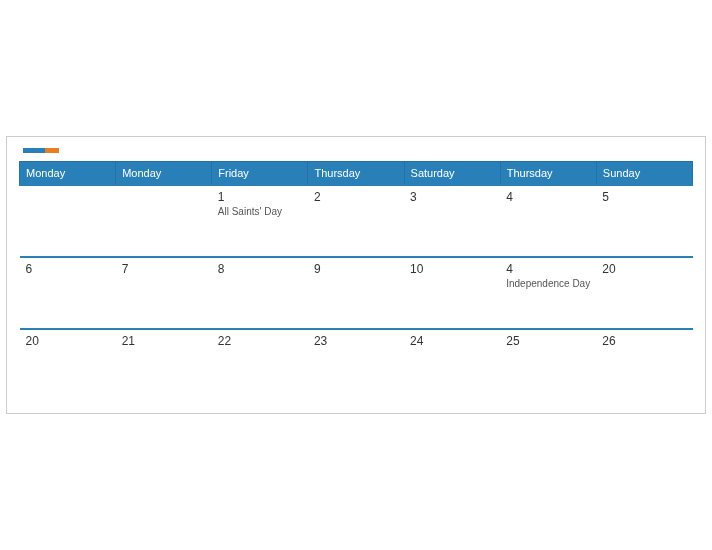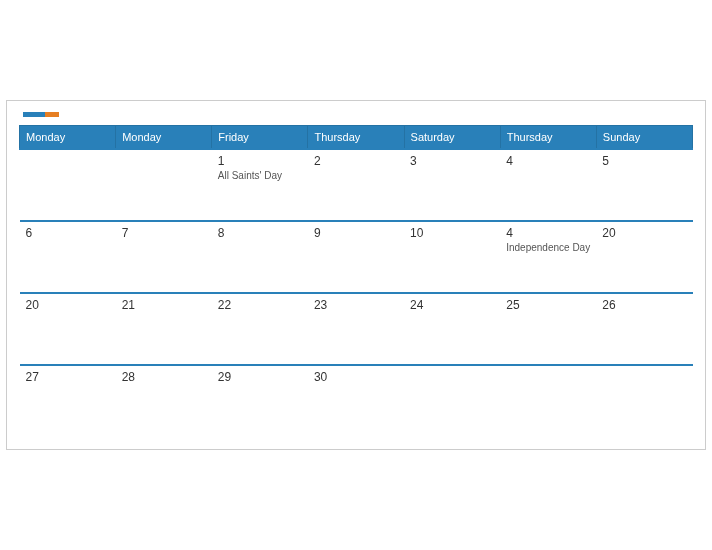--- a/index.html
+++ b/index.html
@@ -180,32 +180,15 @@
           <td>
             <span class="day-num">24</span>
           </td>
           <td>
             <span class="day-num">25</span>
           </td>
           <td>
             <span class="day-num">26</span>
           </td>
         </tr>
-        <tr>
-          <td>
-            <span class="day-num">27</span>
-          </td>
-          <td>
-            <span class="day-num">28</span>
-          </td>
-          <td>
-            <span class="day-num">29</span>
-          </td>
-          <td>
-            <span class="day-num">30</span>
-          </td>
-          <td></td>
-          <td></td>
-          <td></td>
-        </tr>
       </tbody>
   </table>
 </div>
 
 </body></html>

